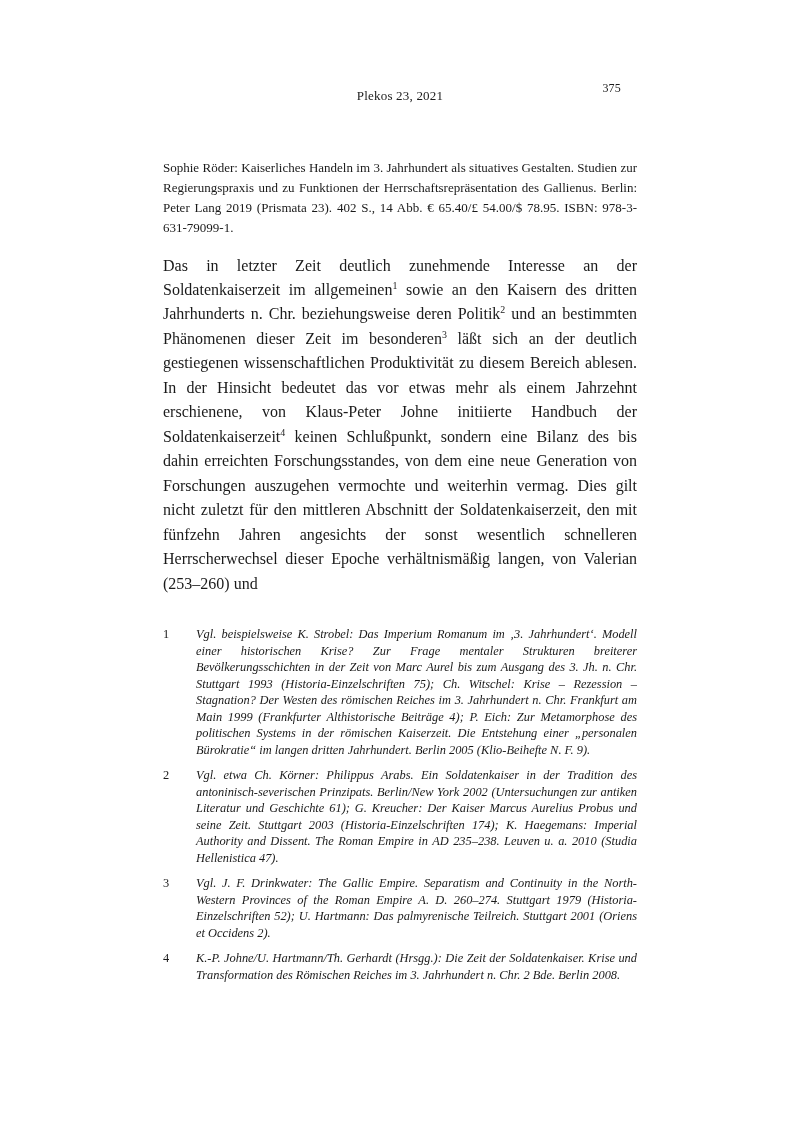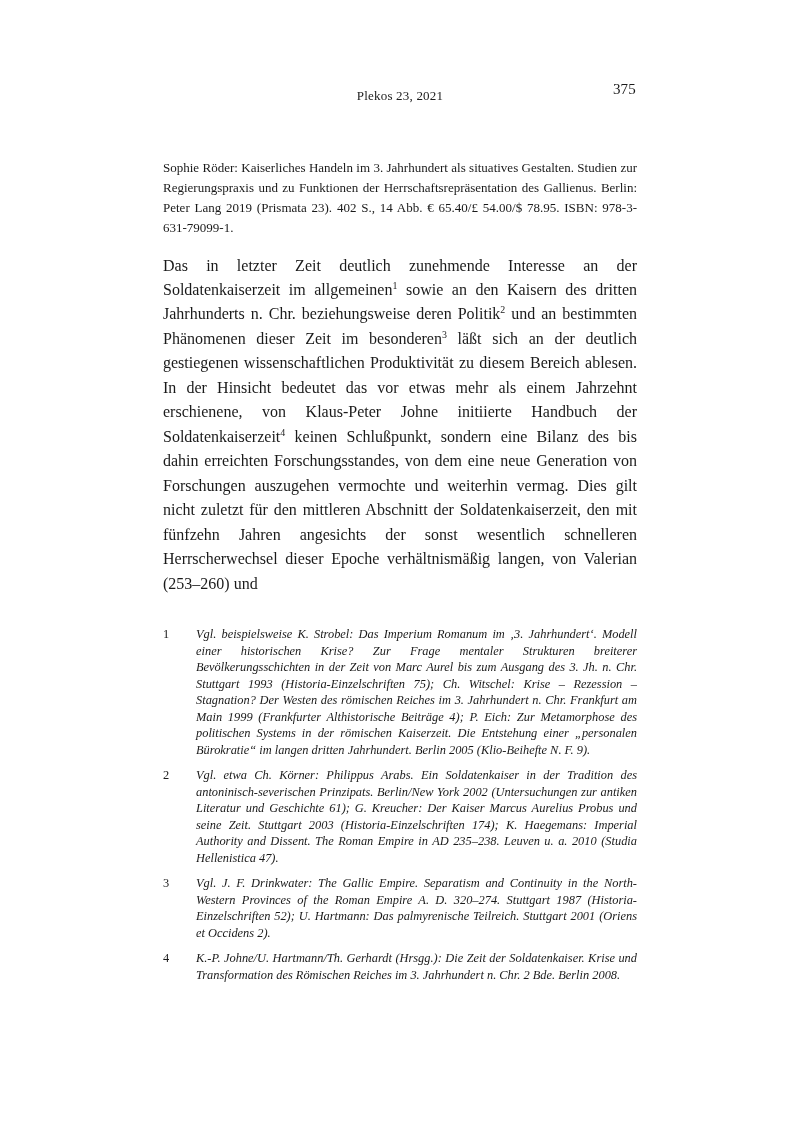--- a/index.html
+++ b/index.html
@@ -20,23 +20,23 @@
     overflow: hidden;
   }
   .running-head {
     position: relative;
     text-align: center;
     font-size: 13px;
     letter-spacing: 0.2px;
   }
   .running-head .pageno {
     position: absolute;
-    right: 1px;
+    right: 16px;
     top: -7px;
-    font-size: 15px;
+    font-size: 12px;
   }
   .title-block p {
     margin: 54px 0 0 0;
     font-size: 13px;
     line-height: 1.53;
     text-align: justify;
     hyphens: auto;
     -webkit-hyphens: auto;
   }
   .body-text p {
@@ -95,21 +95,21 @@
     <div class="footnote">
       <span class="fn-num">1</span>
       <span class="fn-text">Vgl. beispielsweise K. Strobel: Das Imperium Romanum im ‚3. Jahrhundert‘. Modell einer historischen Krise? Zur Frage mentaler Strukturen breiterer Bevölkerungsschichten in der Zeit von Marc Aurel bis zum Ausgang des 3. Jh. n. Chr. Stuttgart 1993 (Historia-Einzelschriften 75); Ch. Witschel: Krise – Rezession – Stagnation? Der Westen des römischen Reiches im 3. Jahrhundert n. Chr. Frankfurt am Main 1999 (Frankfurter Althistorische Beiträge 4); P. Eich: Zur Metamorphose des politischen Systems in der römischen Kaiserzeit. Die Entstehung einer „personalen Bürokratie“ im langen dritten Jahrhundert. Berlin 2005 (Klio-Beihefte N. F. 9).</span>
     </div>
     <div class="footnote">
       <span class="fn-num">2</span>
       <span class="fn-text">Vgl. etwa Ch. Körner: Philippus Arabs. Ein Soldatenkaiser in der Tradition des antoninisch-severischen Prinzipats. Berlin/New York 2002 (Untersuchungen zur antiken Literatur und Geschichte 61); G. Kreucher: Der Kaiser Marcus Aurelius Probus und seine Zeit. Stuttgart 2003 (Historia-Einzelschriften 174); K. Haegemans: Imperial Authority and Dissent. The Roman Empire in AD 235–238. Leuven u. a. 2010 (Studia Hellenistica 47).</span>
     </div>
     <div class="footnote">
       <span class="fn-num">3</span>
-      <span class="fn-text">Vgl. J. F. Drinkwater: The Gallic Empire. Separatism and Continuity in the North-Western Provinces of the Roman Empire A. D. 320–274. Stuttgart 1987 (Historia-Einzelschriften 52); U. Hartmann: Das palmyrenische Teilreich. Stuttgart 2001 (Oriens et Occidens 2).</span>
+      <span class="fn-text">Vgl. J. F. Drinkwater: The Gallic Empire. Separatism and Continuity in the North-Western Provinces of the Roman Empire A. D. 260–274. Stuttgart 1979 (Historia-Einzelschriften 52); U. Hartmann: Das palmyrenische Teilreich. Stuttgart 2001 (Oriens et Occidens 2).</span>
     </div>
     <div class="footnote">
       <span class="fn-num">4</span>
       <span class="fn-text">K.-P. Johne/U. Hartmann/Th. Gerhardt (Hrsgg.): Die Zeit der Soldatenkaiser. Krise und Transformation des Römischen Reiches im 3. Jahrhundert n. Chr. 2 Bde. Berlin 2008.</span>
     </div>
   </section>
 
 </div>
 
 </body></html>

